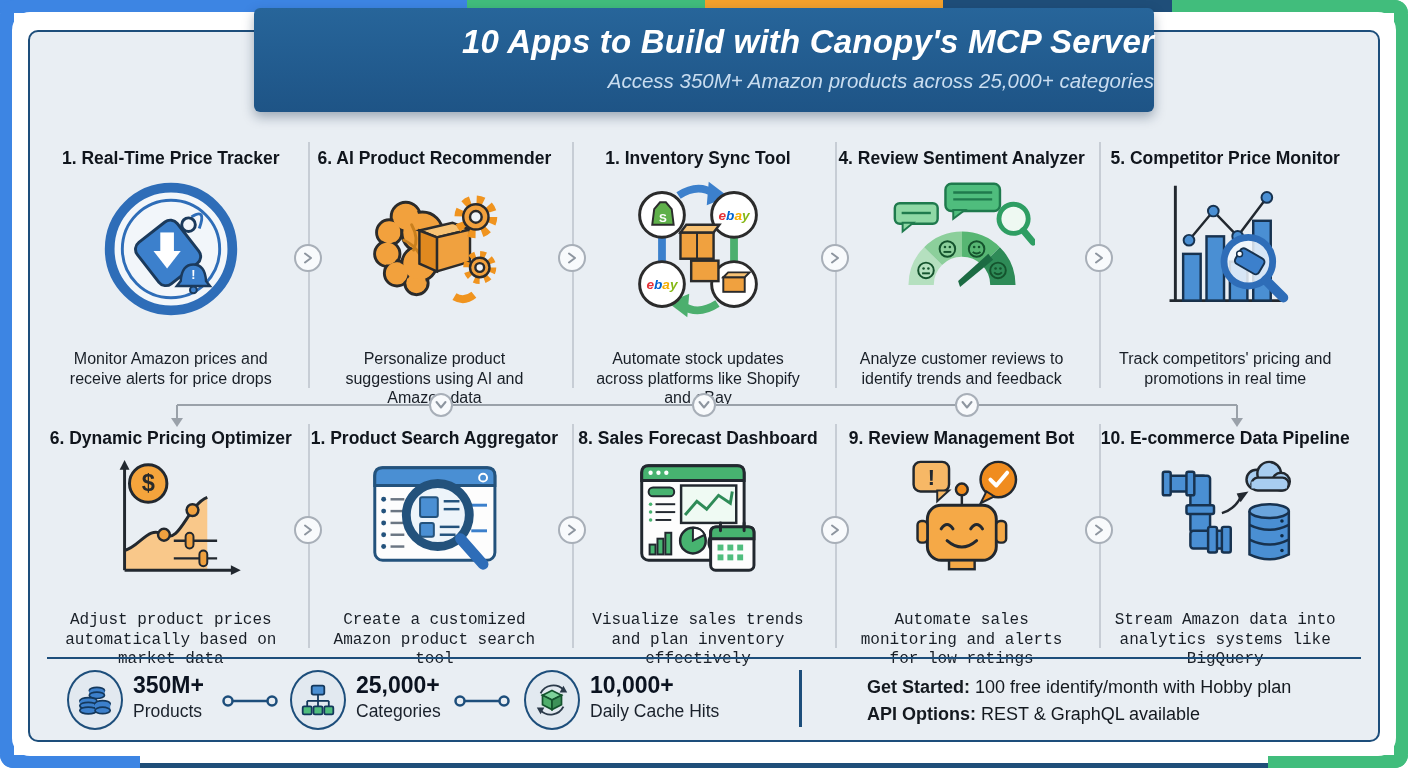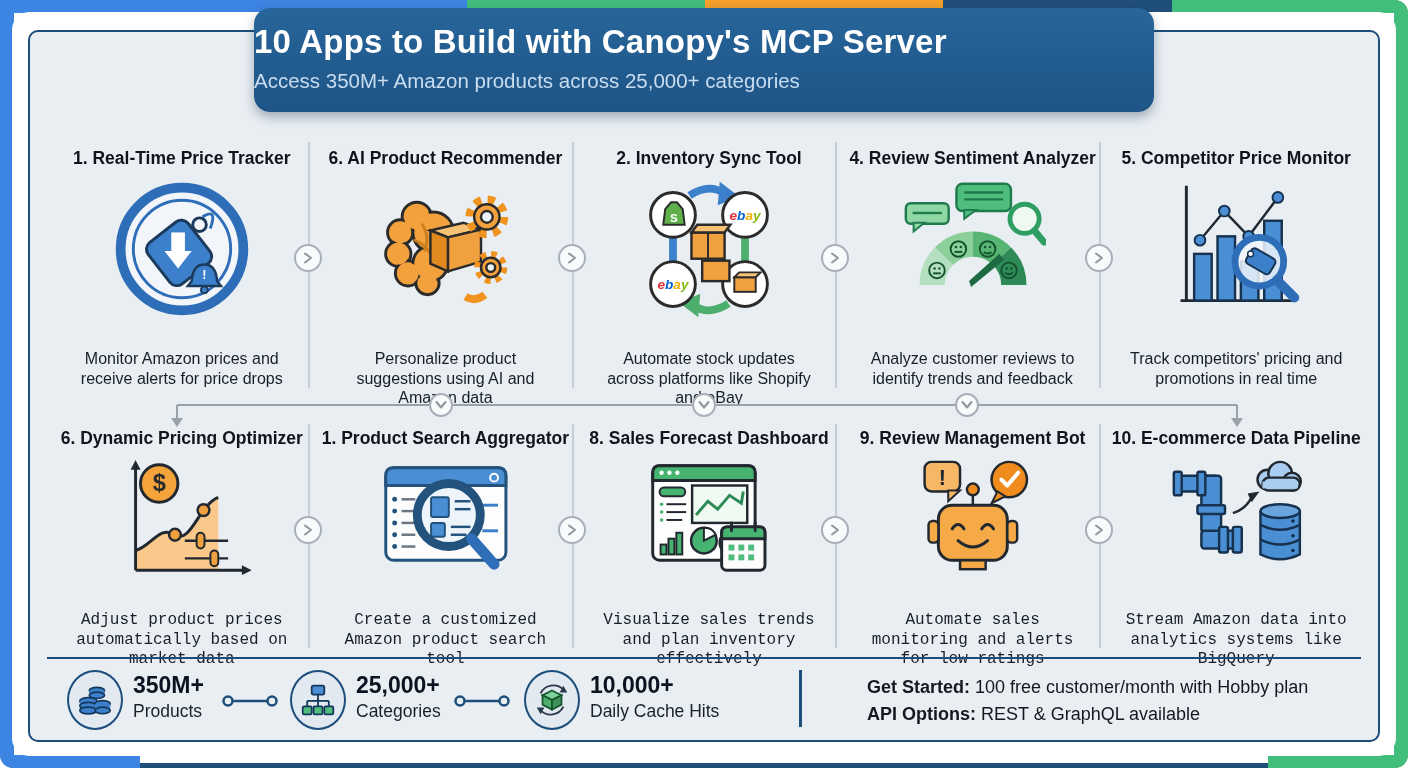--- a/index.html
+++ b/index.html
@@ -16,28 +16,28 @@
   .seg-blue{background:#3d85e3;}
   .seg-green{background:#41bd7c;}
   .seg-orange{background:#f5a12b;}
   .seg-navy{background:#1f4e79;}
 
   
   .white-card{position:absolute;left:12px;top:12px;width:1384px;height:744px;background:#ffffff;border-radius:18px;}
   .panel{position:absolute;left:28px;top:30px;width:1352px;height:712px;background:#e9eef3;border:2.5px solid #1d4e7b;border-radius:10px;}
 
   
-  .banner{position:absolute;left:254px;top:8px;width:900px;height:104px;border-radius:16px;
+  .banner{position:absolute;left:254px;top:8px;width:900px;height:104px;border-radius:6px;
           background:linear-gradient(180deg,#27659a 0%,#1e5486 100%);
-          box-shadow:0 5px 12px rgba(15,40,70,.35);text-align:left;color:#fff;z-index:5;}
+          box-shadow:0 5px 12px rgba(15,40,70,.35);text-align:right;color:#fff;z-index:5;font-style:italic;}
   .banner h1{margin:15px 0 0 0;font-size:33px;letter-spacing:.2px;}
   .banner .sub{margin-top:8px;font-size:20.5px;color:#c9ddf0;}
 
   
-  .row{position:absolute;left:50px;width:1318px;display:grid;grid-template-columns:repeat(5,1fr);}
+  .row{position:absolute;left:39px;width:1318px;display:grid;grid-template-columns:repeat(5,1fr);}
   .row1{top:140px;height:250px;}
   .row2{top:420px;height:230px;}
   .card{position:relative;text-align:center;}
   .card .title{font-size:17.5px;font-weight:bold;color:#10151c;position:absolute;top:8px;left:0;right:0;}
   .card .iconbox{position:absolute;left:0;right:0;display:flex;justify-content:center;}
   .row1 .iconbox{top:36px;height:146px;}
   .row2 .iconbox{top:34px;height:128px;}
   .iconbox svg{height:100%;}
   .card .desc{position:absolute;left:50%;transform:translateX(-50%);width:222px;font-size:16px;line-height:1.23;color:#191f27;margin-top:25px;}
   .row1 .desc{top:184px;}
@@ -215,21 +215,21 @@
         <circle cx="122" cy="94" r="13" fill="none" stroke="#f0941f" stroke-width="8" stroke-dasharray="5.5 4.7"></circle>
         <circle cx="122" cy="94" r="10" fill="#f2a13d" stroke="#2b2b2b" stroke-width="2.5"></circle>
         <circle cx="122" cy="94" r="4.5" fill="#eef3f7" stroke="#2b2b2b" stroke-width="2.5"></circle>
         <path d="M96 124 q10 6 20 -2" fill="none" stroke="#f0941f" stroke-width="8"></path>
       </svg>
         </div>
       <div class="desc">Personalize product suggestions using AI and Amazon data</div>
     </div>
 
     <div class="card">
-      <div class="title">2. Inventory Sync Tool</div>
+      <div class="title">1. Inventory Sync Tool</div>
       <div class="iconbox">
           <svg viewBox="0 0 150 150">
         <path d="M55 20 q20 -13 36 -2" fill="none" stroke="#3c80cc" stroke-width="8"></path>
         <polygon points="86,6 106,21 84,30" fill="#3c80cc"></polygon>
         <path d="M95 131 q-20 13 -36 2" fill="none" stroke="#4caf6e" stroke-width="8"></path>
         <polygon points="64,145 44,130 66,121" fill="#4caf6e"></polygon>
         <path d="M38 60 v30" stroke="#3c80cc" stroke-width="8"></path>
         <path d="M112 60 v30" stroke="#4caf6e" stroke-width="8"></path>
         <g fill="#fff" stroke="#2b2b2b" stroke-width="3">
           <circle cx="38" cy="40" r="23"></circle>
@@ -583,17 +583,17 @@
     </svg>
   </div>
   <div class="stattext" style="left:590px;top:672px;">
     <div class="v">10,000+</div>
     <div class="l">Daily Cache Hits</div>
   </div>
 
   <div class="vbar"></div>
 
   <div class="footer-text">
-    <div><b>Get Started:</b><span> 100 free customer/month with Hobby plan</span></div>
+    <div><b>Get Started:</b><span> 100 free identify/month with Hobby plan</span></div>
     <div><b>API Options:</b><span> REST &amp; GraphQL available</span></div>
   </div>
 
 </div>
 
 </body></html>

